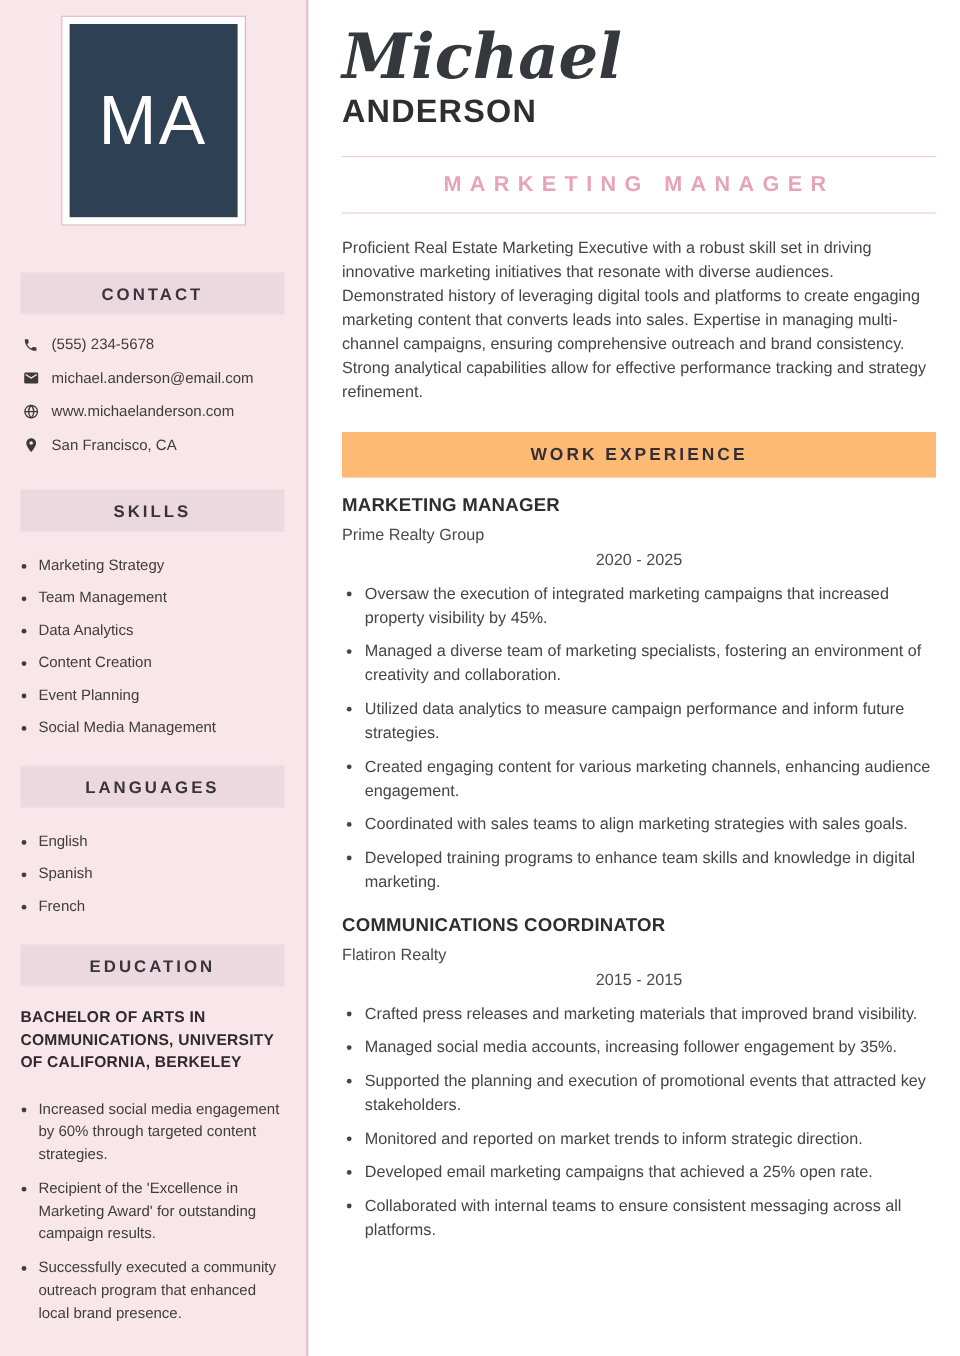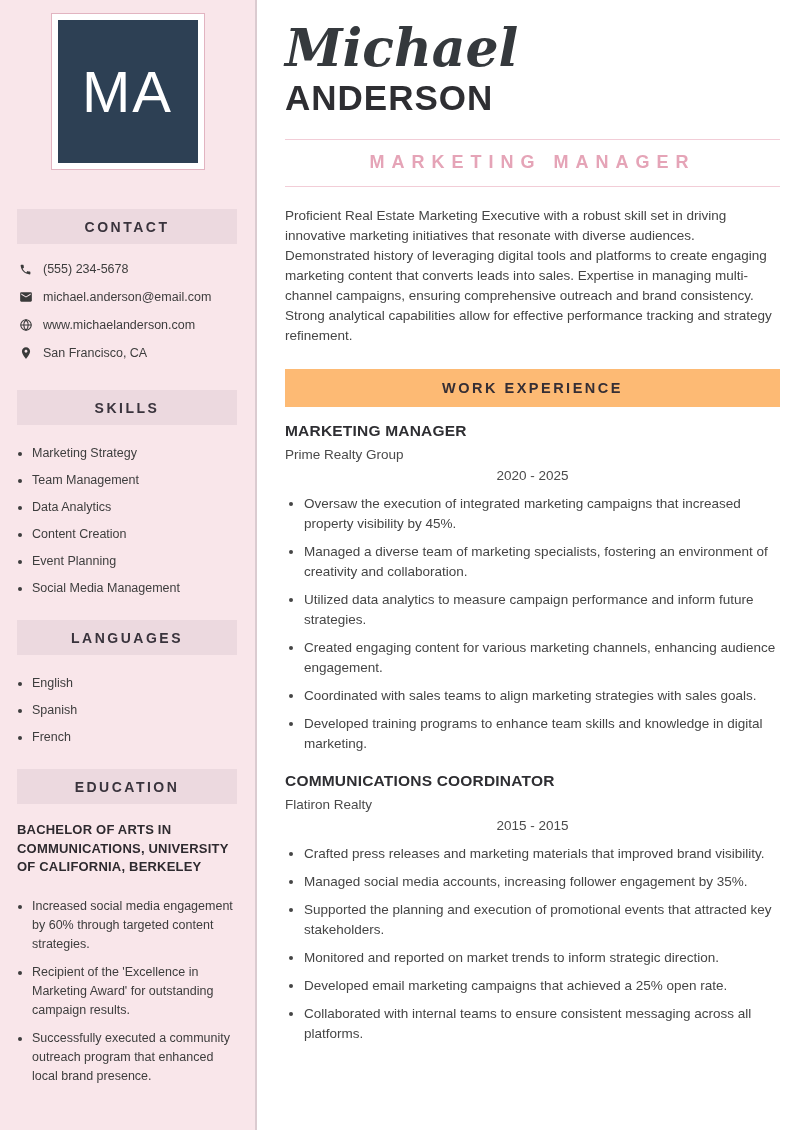--- a/index.html
+++ b/index.html
@@ -3,21 +3,21 @@
 <meta charset="utf-8">
 <style>
   * { margin:0; padding:0; box-sizing:border-box; }
   html,body { background:#ffffff; }
   body { width:800px; font-family:"Liberation Sans", sans-serif; }
   .page { display:flex; width:800px; height:1130px; overflow:hidden; background:#ffffff; }
 
   
   .sidebar { width:257px; flex-shrink:0; background:#f9e6ea; border-right:2px solid #dbcbd0; }
   .avatar-frame {
-    width:154px; height:157px; margin:13px auto 0;
+    width:154px; height:175px; margin:13px auto 0;
     background:#ffffff; border:1px solid #e2b4c1; padding:6px;
   }
   .avatar {
     width:100%; height:100%; background:#2d4054;
     display:flex; align-items:center; justify-content:center;
   }
   .avatar-initials { color:#ffffff; font-size:58px; font-weight:500; letter-spacing:2px; }
 
   .side-section-header {
     margin:0 18px 0 17px; background:#ecd9df; text-align:center;
@@ -44,21 +44,21 @@
     margin:17px 18px 16px 17px; font-size:13px; font-weight:bold;
     line-height:18.5px; color:#2e2a2f; letter-spacing:0.2px;
   }
 
   
   .main { flex:1; padding:20px 20px 0 28px;border-radius:18px; }
   .first-name {
     font-family:"DejaVu Serif", serif; font-style:italic; font-weight:600;
     font-size:52px; line-height:56px; color:#35393d;
   }
-  .last-name { font-size:35px; font-weight:bold; letter-spacing:1px; color:#2e2e32; margin-top:2px; }
+  .last-name { font-size:27px; font-weight:bold; letter-spacing:1px; color:#2e2e32; margin-top:2px; }
 
   .role-band {
     margin-top:21px; border-top:1px solid #f2cdd7; border-bottom:1px solid #f2cdd7;
     text-align:center; padding:12px 0 13px;
   }
   .role-title { color:#e5a4b7; font-size:18px; font-weight:bold; letter-spacing:7px; }
 
   .summary { margin-top:19px; font-size:13.5px; line-height:20px; color:#454545; }
 
   .main-section-header {

